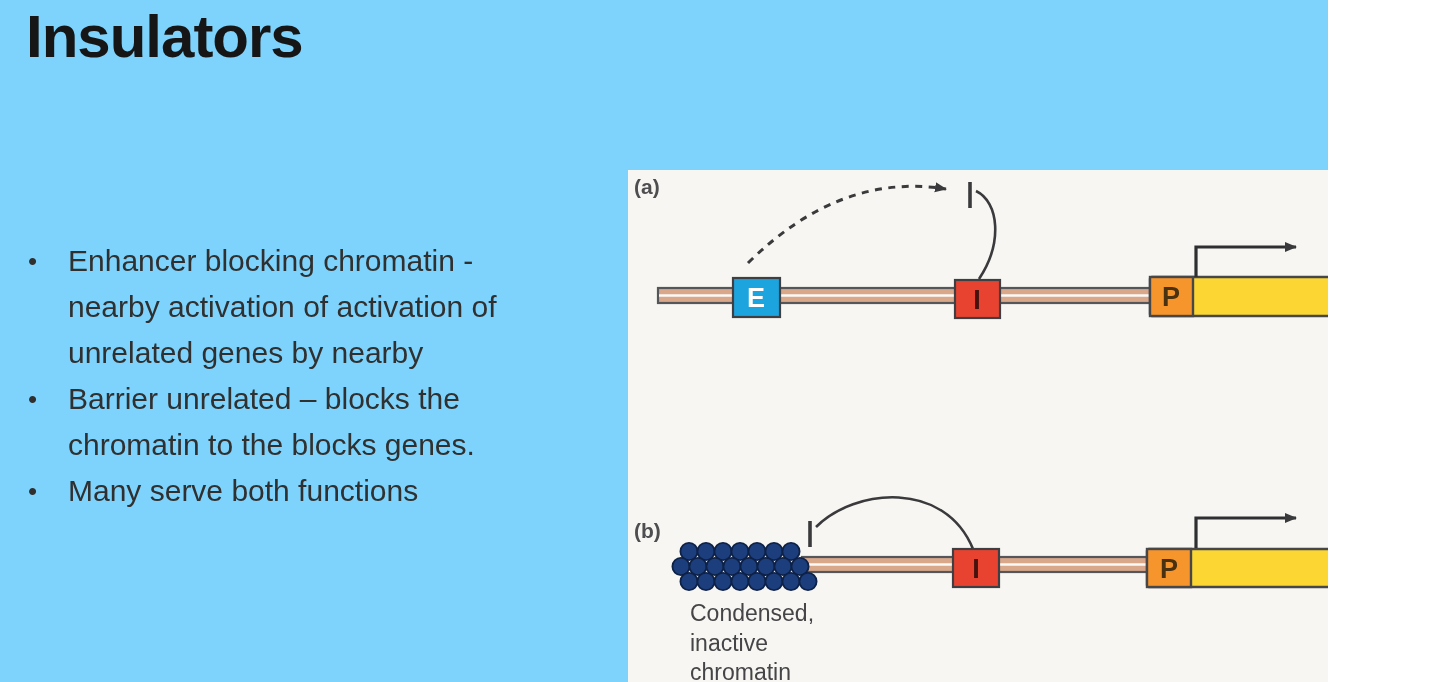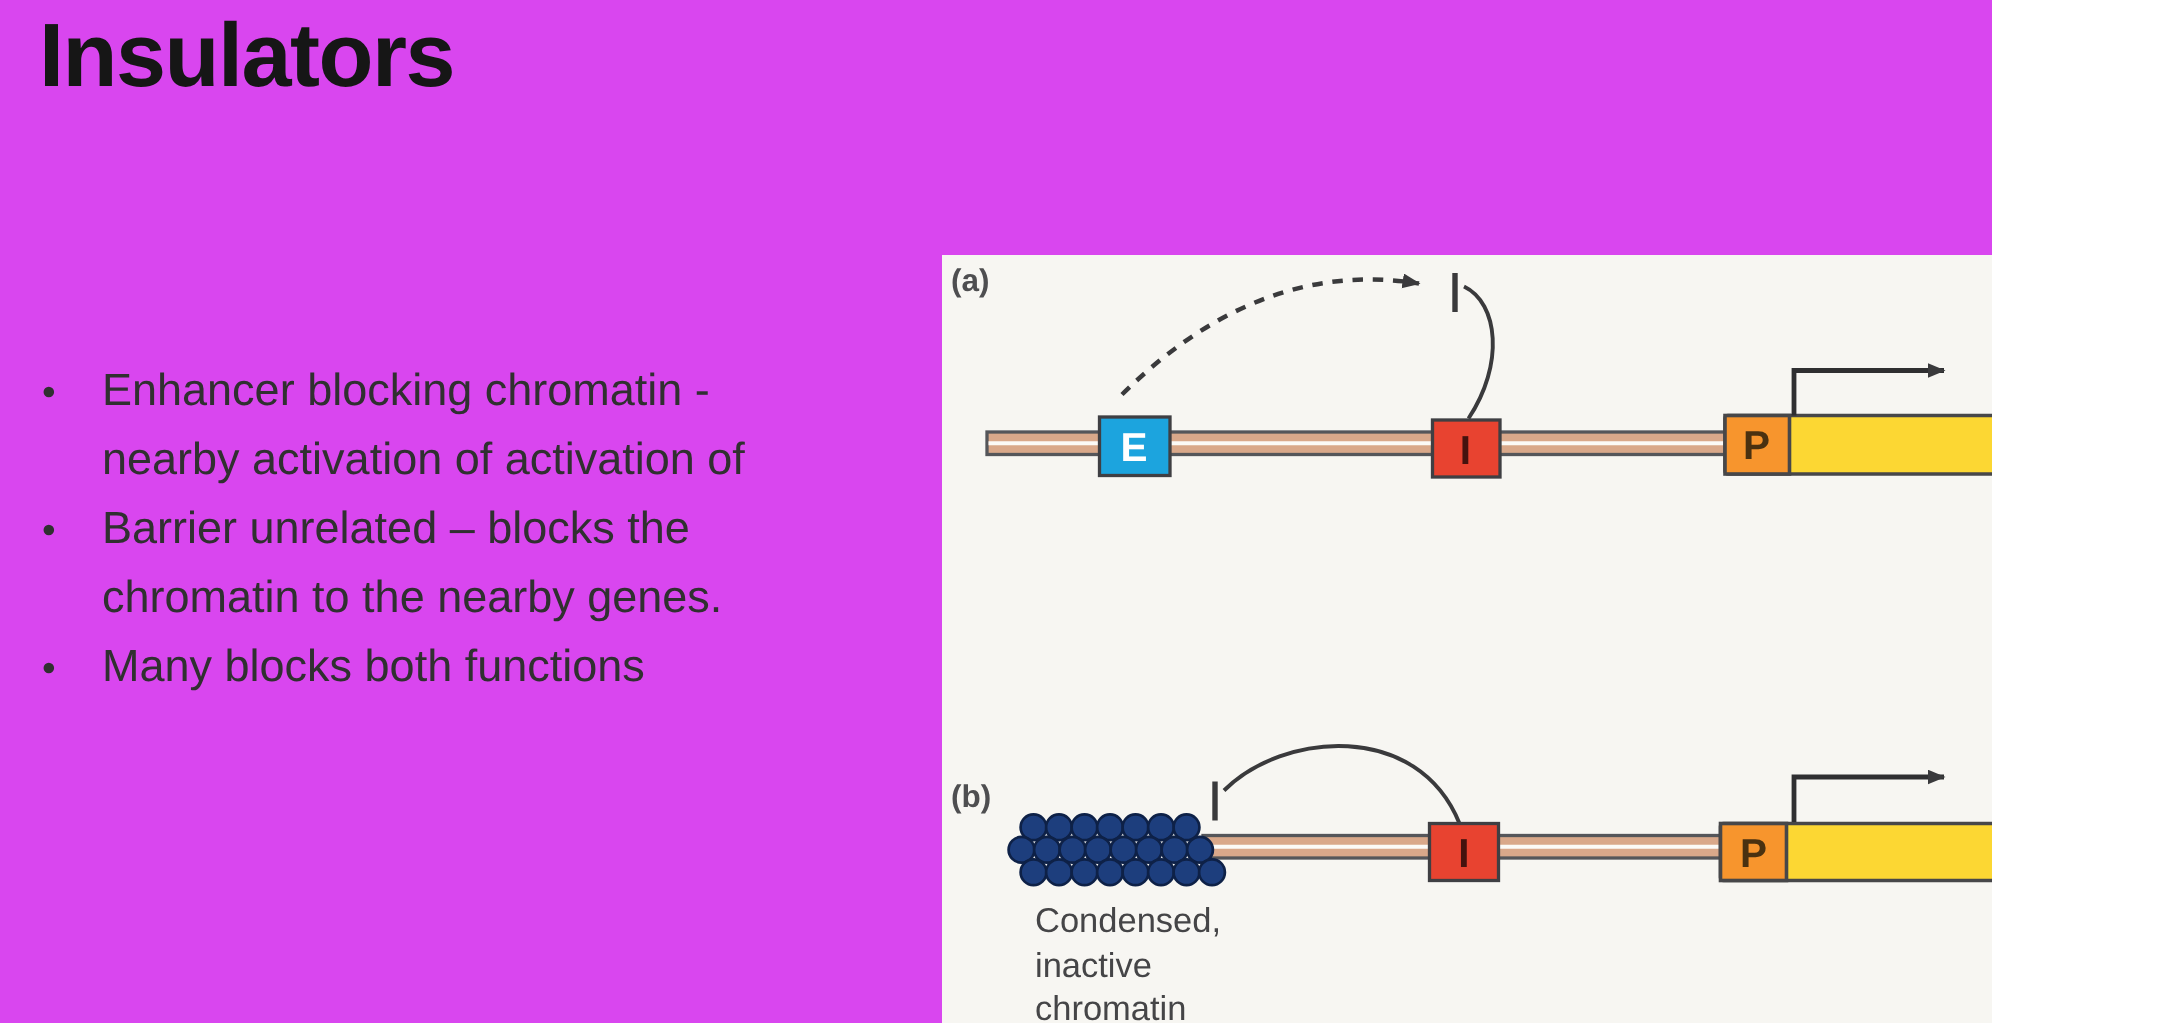--- a/index.html
+++ b/index.html
@@ -1,19 +1,19 @@
 <!DOCTYPE html>
 <html><head>
 <meta charset="utf-8">
 <style>
   html,body{margin:0;padding:0;}
   .slide{
     position:relative;
     width:1328px;height:682px;
-    background:#d946ef;
+    background:#7dd3fc;
     overflow:hidden;
     font-family:"Liberation Sans", sans-serif;
   }
   .title{
     position:absolute;
     left:26px;top:2px;
     font-size:60px;
     font-weight:600;
     letter-spacing:-1px;
     color:#161616;
@@ -48,33 +48,34 @@
 <div class="slide">
 
   <h1 class="title">Insulators</h1>
 
   <div class="bullets">
     <div class="bullet">
       <span class="dot">•</span>
       <div class="blines">
         <div>Enhancer blocking chromatin -</div>
         <div>nearby activation of activation of</div>
+        <div>unrelated genes by nearby</div>
       </div>
     </div>
     <div class="bullet">
       <span class="dot">•</span>
       <div class="blines">
         <div>Barrier unrelated – blocks the</div>
-        <div>chromatin to the nearby genes.</div>
+        <div>chromatin to the blocks genes.</div>
       </div>
     </div>
     <div class="bullet">
       <span class="dot">•</span>
       <div class="blines">
-        <div>Many blocks both functions</div>
+        <div>Many serve both functions</div>
       </div>
     </div>
   </div>
 
   <svg class="diagram" viewBox="628 170 812 512" width="812" height="512" xmlns="http://www.w3.org/2000/svg">
     <defs>
       <marker id="arrow" markerWidth="13" markerHeight="11" refX="11" refY="5" orient="auto" markerUnits="userSpaceOnUse">
         <path d="M0,0 L12,5 L0,10 z" fill="#3a3a3c"></path>
       </marker>
     </defs>

